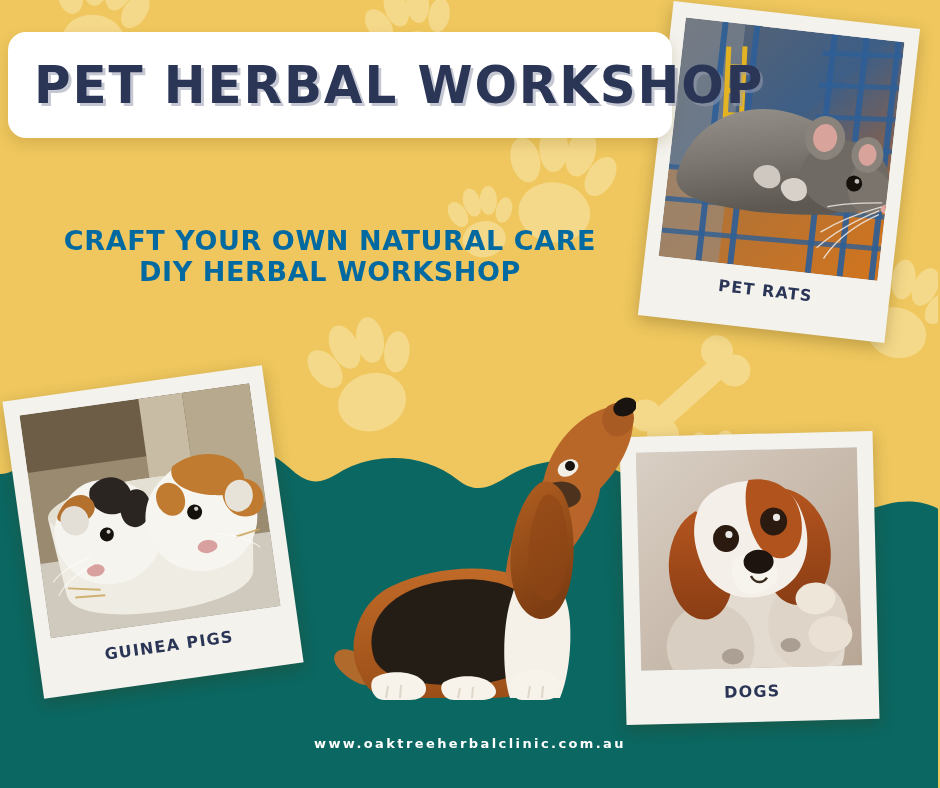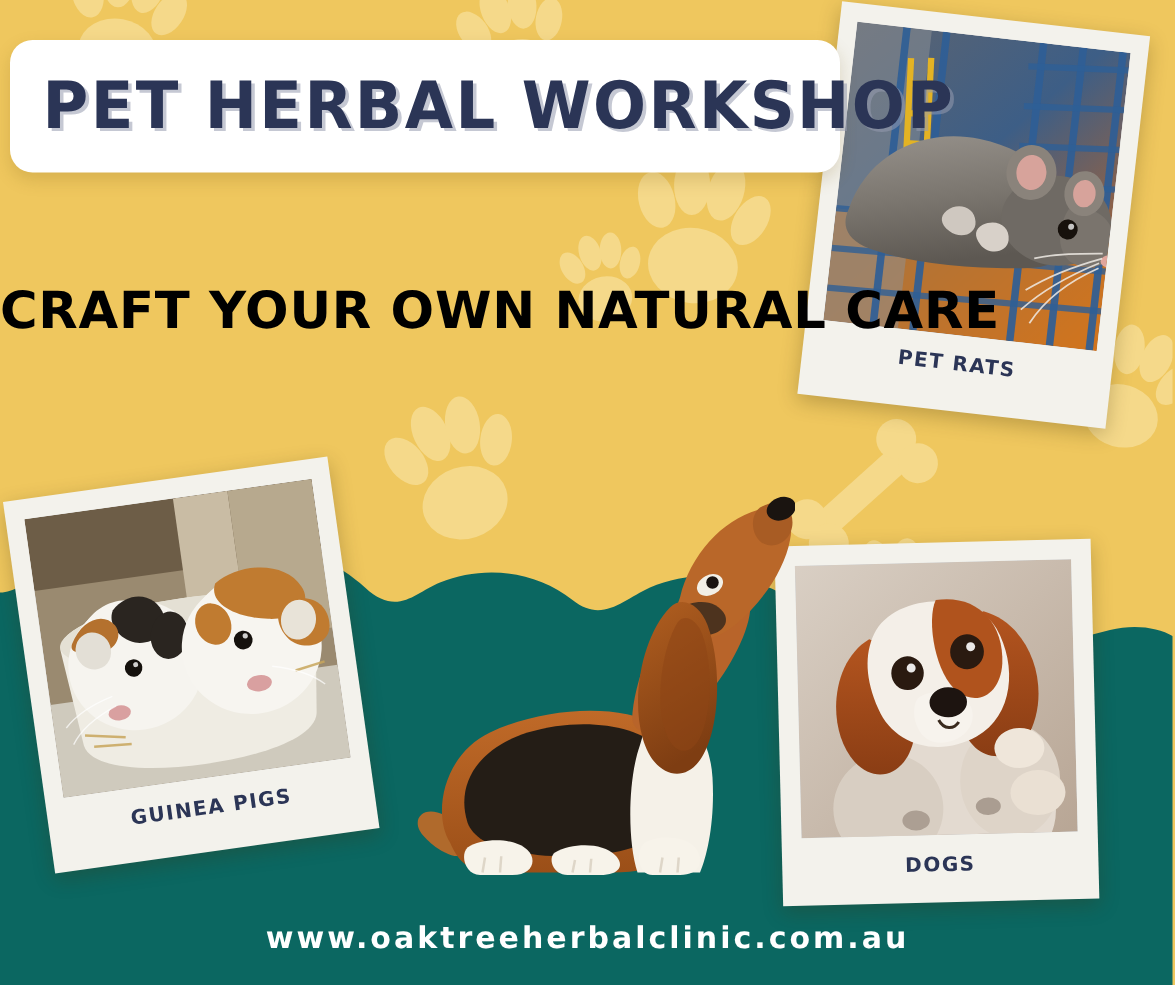--- a/index.html
+++ b/index.html
@@ -34,33 +34,33 @@
     white-space:nowrap;
     font-family:"DejaVu Sans", sans-serif;
     transform:scaleX(.96);
     transform-origin:left center;
   }
 
   
   .subtitle{
     position:absolute;left:0px;top:225px;width:660px;
     text-align:center;
-    color:#000000;
+    color:#0369a1;
     font-weight:bold;
-    font-size:41px;line-height:1.16;
+    font-size:27px;line-height:1.16;
     letter-spacing:.6px;
     font-family:"DejaVu Sans", sans-serif;
     z-index:25;
   }
   .subtitle div{white-space:nowrap;}
 
   
   .url{
     position:absolute;left:0;top:736px;width:940px;text-align:center;
-    color:#FFFFFF;font-weight:bold;font-size:24px;letter-spacing:2.4px;
+    color:#FFFFFF;font-weight:bold;font-size:13px;letter-spacing:2.4px;
     font-family:"DejaVu Sans", sans-serif;
     z-index:40;
   }
 
   
   .polaroid{position:absolute;background:#F3F2EC;box-shadow:0 5px 16px rgba(60,45,10,.28);}
   .polaroid .photo{position:absolute;overflow:hidden;background:#ccc;}
   .polaroid .cap{
     position:absolute;left:0;width:100%;text-align:center;
     color:#2B3556;font-weight:bold;font-family:"DejaVu Sans", sans-serif;
@@ -135,20 +135,21 @@
       C 908,99 928,102 940,110
       L 940,388 L 0,388 Z"></path>
   </svg>
 
   <div class="title-card">
     <div class="title-text">PET HERBAL WORKSHOP</div>
   </div>
 
   <div class="subtitle">
     <div>CRAFT YOUR OWN NATURAL CARE</div>
+    <div>DIY HERBAL WORKSHOP</div>
   </div>
 
   <div class="polaroid" id="pol-rats">
     <div class="photo">
       <svg viewBox="0 0 220 240" width="220" height="240" xmlns="http://www.w3.org/2000/svg">
         <defs>
           <linearGradient id="ratbg" x1="0" y1="0" x2="1" y2="1">
             <stop offset="0" stop-color="#5d6470"></stop>
             <stop offset=".45" stop-color="#3d5e86"></stop>
             <stop offset="1" stop-color="#c8641a"></stop>

